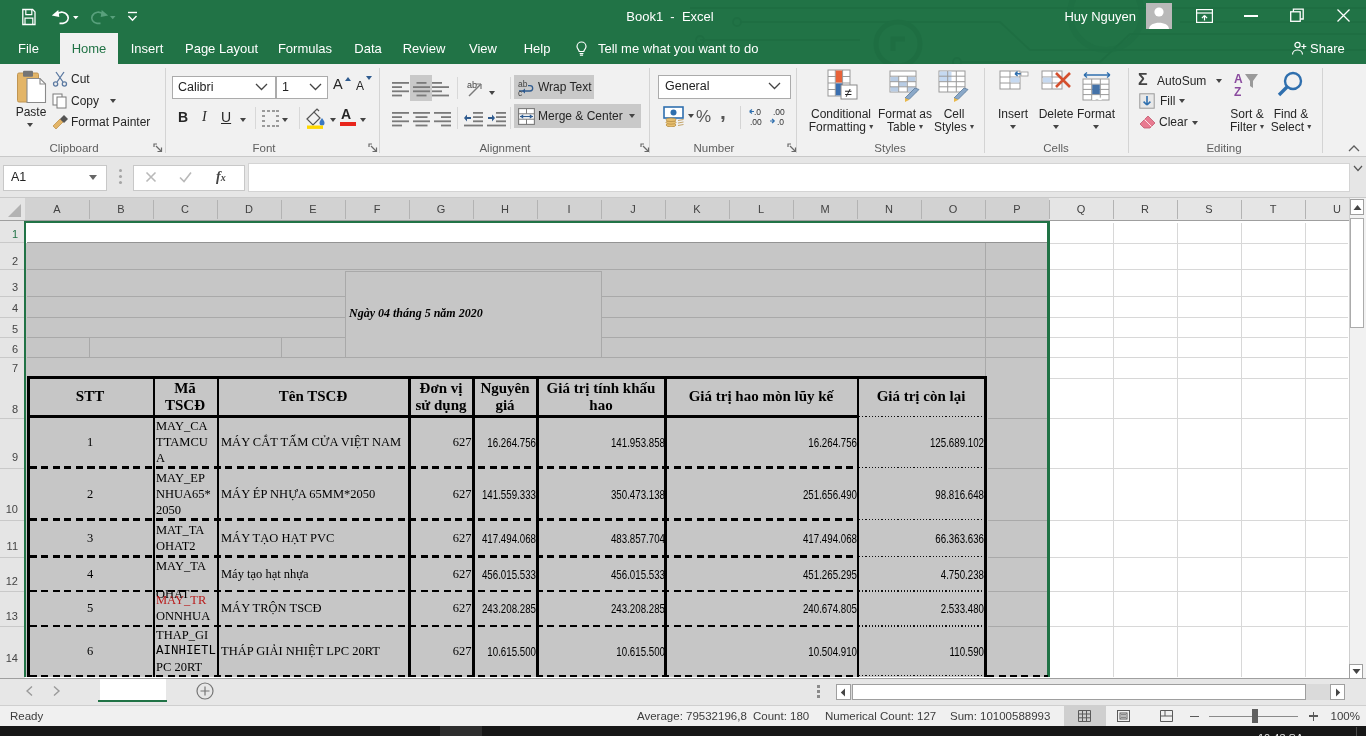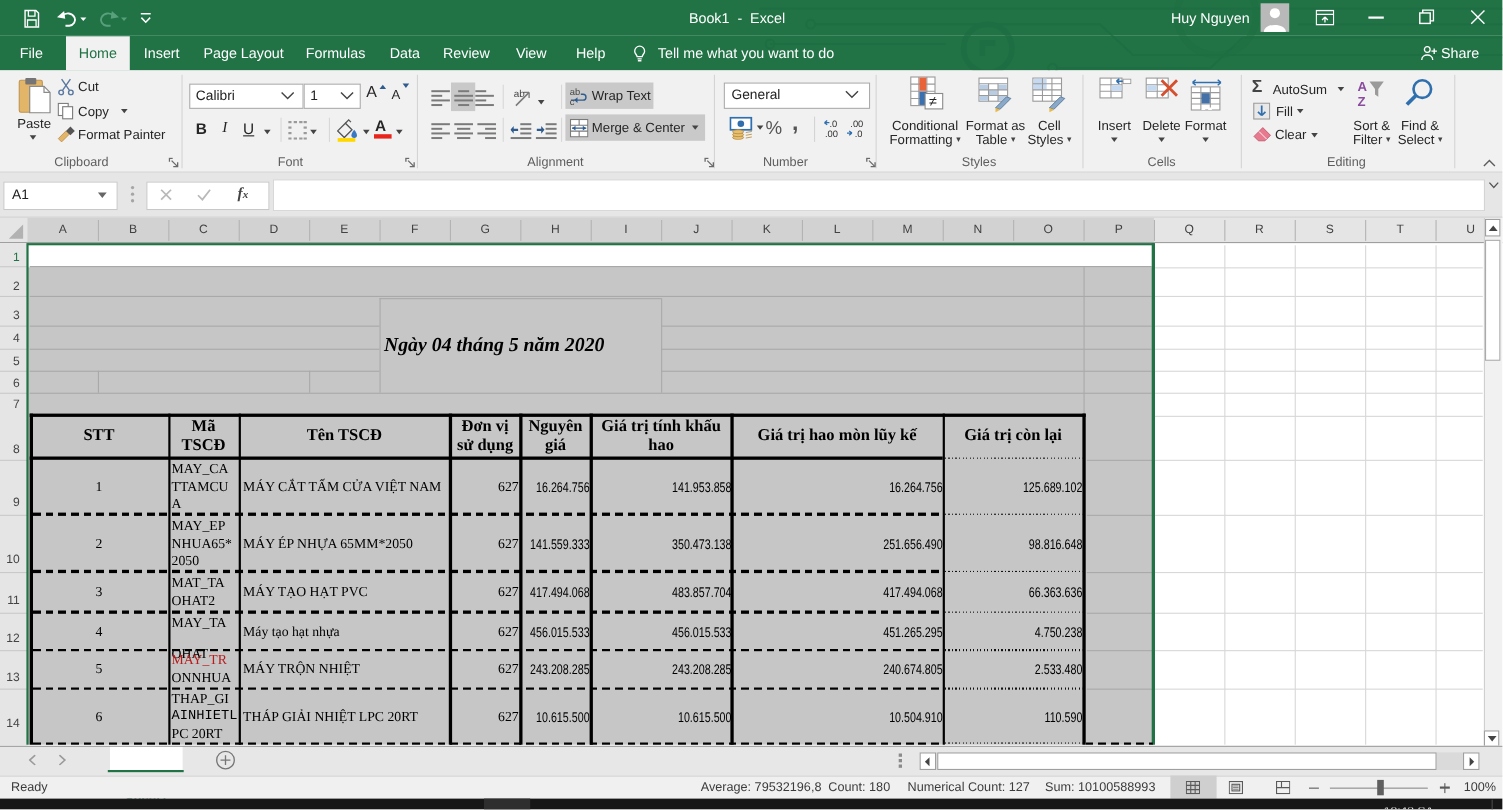--- a/index.html
+++ b/index.html
@@ -581,21 +581,21 @@
 <div class="ab" style="left:859px;top:320.90000000000003px;width:125px;height:1.2px;background:repeating-linear-gradient(90deg,#111 0 1.2px,transparent 1.2px 3.2px);"></div>
 <div class="ab" style="left:29.5px;top:357.1px;width:827px;height:2.8px;background:repeating-linear-gradient(90deg,#000 0 7px,transparent 7px 11.5px);"></div>
 <div class="ab" style="left:859px;top:357.90000000000003px;width:125px;height:1.2px;background:repeating-linear-gradient(90deg,#111 0 1.2px,transparent 1.2px 3.2px);"></div>
 <div class="ab" style="left:29.5px;top:391.6px;width:827px;height:2.8px;background:repeating-linear-gradient(90deg,#000 0 7px,transparent 7px 11.5px);"></div>
 <div class="ab" style="left:859px;top:392.40000000000003px;width:125px;height:1.2px;background:repeating-linear-gradient(90deg,#111 0 1.2px,transparent 1.2px 3.2px);"></div>
 <div class="ab" style="left:29.5px;top:426.6px;width:827px;height:2.8px;background:repeating-linear-gradient(90deg,#000 0 7px,transparent 7px 11.5px);"></div>
 <div class="ab" style="left:859px;top:427.40000000000003px;width:125px;height:1.2px;background:repeating-linear-gradient(90deg,#111 0 1.2px,transparent 1.2px 3.2px);"></div>
 <div class="ab" style="left:29.5px;top:476.5px;width:827px;height:2.8px;background:repeating-linear-gradient(90deg,#000 0 7px,transparent 7px 11.5px);"></div>
 <div class="ab" style="left:859px;top:477.3px;width:125px;height:1.2px;background:repeating-linear-gradient(90deg,#111 0 1.2px,transparent 1.2px 3.2px);"></div>
 <div class="ab" style="left:986.5px;top:476.5px;width:61px;height:2.8px;background:repeating-linear-gradient(90deg,#000 0 7px,transparent 7px 11.5px);"></div>
-<div class="ab lt" style="left:349px;top:104.5px;height:22px;font-family:'Liberation Serif',serif;font-weight:bold;font-style:italic;font-size:18px;color:#000;">Ngày 04 tháng 5 năm 2020</div>
+<div class="ab lt" style="left:349px;top:104.5px;height:22px;font-family:'Liberation Serif',serif;font-weight:bold;font-style:italic;font-size:12px;color:#000;">Ngày 04 tháng 5 năm 2020</div>
 <div class="ab ct" style="left:15.0px;top:190.5px;width:150px;height:16px;font-family:'Liberation Serif',serif;font-weight:bold;font-size:15px;color:#000;white-space:nowrap;">STT</div>
 <div class="ab ct" style="left:110.0px;top:182.5px;width:150px;height:16px;font-family:'Liberation Serif',serif;font-weight:bold;font-size:15px;color:#000;white-space:nowrap;">Mã</div>
 <div class="ab ct" style="left:110.0px;top:199.5px;width:150px;height:16px;font-family:'Liberation Serif',serif;font-weight:bold;font-size:15px;color:#000;white-space:nowrap;">TSCĐ</div>
 <div class="ab ct" style="left:238.0px;top:190.5px;width:150px;height:16px;font-family:'Liberation Serif',serif;font-weight:bold;font-size:15px;color:#000;white-space:nowrap;">Tên TSCĐ</div>
 <div class="ab ct" style="left:366.0px;top:182.5px;width:150px;height:16px;font-family:'Liberation Serif',serif;font-weight:bold;font-size:15px;color:#000;white-space:nowrap;">Đơn vị</div>
 <div class="ab ct" style="left:366.0px;top:199.5px;width:150px;height:16px;font-family:'Liberation Serif',serif;font-weight:bold;font-size:15px;color:#000;white-space:nowrap;">sử dụng</div>
 <div class="ab ct" style="left:430.0px;top:182.5px;width:150px;height:16px;font-family:'Liberation Serif',serif;font-weight:bold;font-size:15px;color:#000;white-space:nowrap;">Nguyên</div>
 <div class="ab ct" style="left:430.0px;top:199.5px;width:150px;height:16px;font-family:'Liberation Serif',serif;font-weight:bold;font-size:15px;color:#000;white-space:nowrap;">giá</div>
 <div class="ab ct" style="left:526.0px;top:182.5px;width:150px;height:16px;font-family:'Liberation Serif',serif;font-weight:bold;font-size:15px;color:#000;white-space:nowrap;">Giá trị tính khấu</div>
 <div class="ab ct" style="left:526.0px;top:199.5px;width:150px;height:16px;font-family:'Liberation Serif',serif;font-weight:bold;font-size:15px;color:#000;white-space:nowrap;">hao</div>
@@ -635,21 +635,21 @@
 <div class="ab lt" style="left:156px;top:388px;height:16px;font-family:'Liberation Serif',serif;font-size:12.5px;color:#000;white-space:nowrap;">OHAT</div>
 <div class="ab lt" style="left:221px;top:368.5px;height:16px;font-family:'Liberation Serif',serif;font-size:12.5px;color:#000;white-space:nowrap;">Máy tạo hạt nhựa</div>
 <div class="ab rt" style="left:381.5px;top:368.5px;width:90px;height:16px;font-family:'Liberation Serif',serif;font-size:12.5px;color:#000;">627</div>
 <div class="ab rt" style="left:436px;top:368.5px;width:100px;height:16px;font-family:'Liberation Sans',sans-serif;font-size:12.8px;color:#000;transform:scaleX(0.76);transform-origin:100% 50%;">456.015.533</div>
 <div class="ab rt" style="left:564.5px;top:368.5px;width:100px;height:16px;font-family:'Liberation Sans',sans-serif;font-size:12.8px;color:#000;transform:scaleX(0.76);transform-origin:100% 50%;">456.015.533</div>
 <div class="ab rt" style="left:756.5px;top:368.5px;width:100px;height:16px;font-family:'Liberation Sans',sans-serif;font-size:12.8px;color:#000;transform:scaleX(0.76);transform-origin:100% 50%;">451.265.295</div>
 <div class="ab rt" style="left:884px;top:368.5px;width:100px;height:16px;font-family:'Liberation Sans',sans-serif;font-size:12.8px;color:#000;transform:scaleX(0.76);transform-origin:100% 50%;">4.750.238</div>
 <div class="ab ct" style="left:28px;top:402.5px;width:124px;height:16px;font-family:'Liberation Serif',serif;font-size:12.5px;color:#000;">5</div>
 <div class="ab lt" style="left:156px;top:394.5px;height:16px;font-family:'Liberation Serif',serif;font-size:12.5px;color:#b91c1c;white-space:nowrap;">MAY_TR</div>
 <div class="ab lt" style="left:156px;top:410.5px;height:16px;font-family:'Liberation Serif',serif;font-size:12.5px;color:#000;white-space:nowrap;">ONNHUA</div>
-<div class="ab lt" style="left:221px;top:402.5px;height:16px;font-family:'Liberation Serif',serif;font-size:12.5px;color:#000;white-space:nowrap;">MÁY TRỘN NHIỆT</div>
+<div class="ab lt" style="left:221px;top:402.5px;height:16px;font-family:'Liberation Serif',serif;font-size:12.5px;color:#000;white-space:nowrap;">MÁY TRỘN TSCĐ</div>
 <div class="ab rt" style="left:381.5px;top:402.5px;width:90px;height:16px;font-family:'Liberation Serif',serif;font-size:12.5px;color:#000;">627</div>
 <div class="ab rt" style="left:436px;top:402.5px;width:100px;height:16px;font-family:'Liberation Sans',sans-serif;font-size:12.8px;color:#000;transform:scaleX(0.76);transform-origin:100% 50%;">243.208.285</div>
 <div class="ab rt" style="left:564.5px;top:402.5px;width:100px;height:16px;font-family:'Liberation Sans',sans-serif;font-size:12.8px;color:#000;transform:scaleX(0.76);transform-origin:100% 50%;">243.208.285</div>
 <div class="ab rt" style="left:756.5px;top:402.5px;width:100px;height:16px;font-family:'Liberation Sans',sans-serif;font-size:12.8px;color:#000;transform:scaleX(0.76);transform-origin:100% 50%;">240.674.805</div>
 <div class="ab rt" style="left:884px;top:402.5px;width:100px;height:16px;font-family:'Liberation Sans',sans-serif;font-size:12.8px;color:#000;transform:scaleX(0.76);transform-origin:100% 50%;">2.533.480</div>
 <div class="ab ct" style="left:28px;top:445px;width:124px;height:16px;font-family:'Liberation Serif',serif;font-size:12.5px;color:#000;">6</div>
 <div class="ab lt" style="left:156px;top:429px;height:16px;font-family:'Liberation Serif',serif;font-size:12.5px;color:#000;white-space:nowrap;">THAP_GI</div>
 <div class="ab lt" style="left:156px;top:445px;height:16px;font-family:Liberation Mono, monospace;font-size:12.5px;color:#000;white-space:nowrap;">AINHIETL</div>
 <div class="ab lt" style="left:156px;top:461px;height:16px;font-family:'Liberation Serif',serif;font-size:12.5px;color:#000;white-space:nowrap;">PC 20RT</div>
 <div class="ab lt" style="left:221px;top:445px;height:16px;font-family:'Liberation Serif',serif;font-size:12.5px;color:#000;white-space:nowrap;">THÁP GIẢI NHIỆT LPC 20RT</div>

